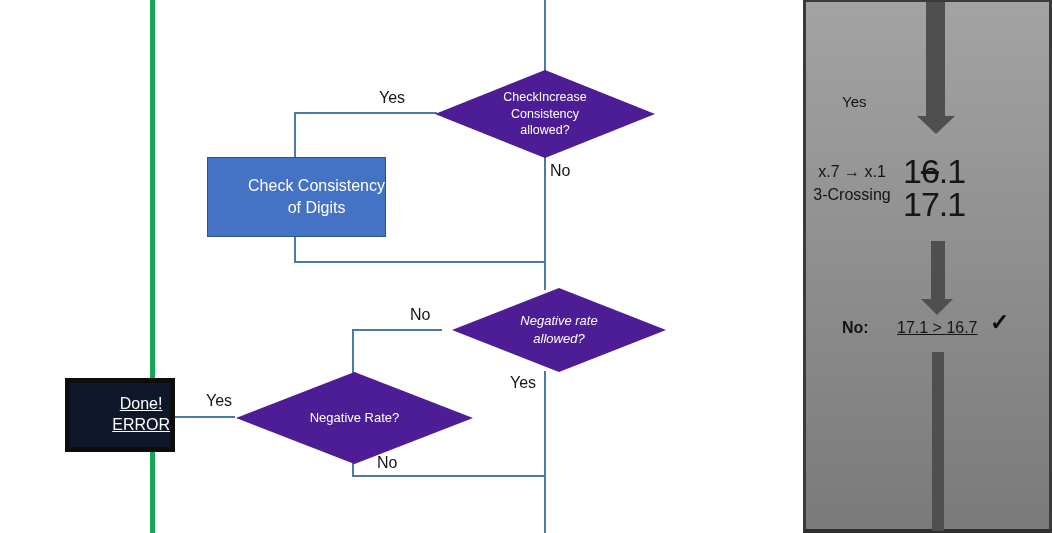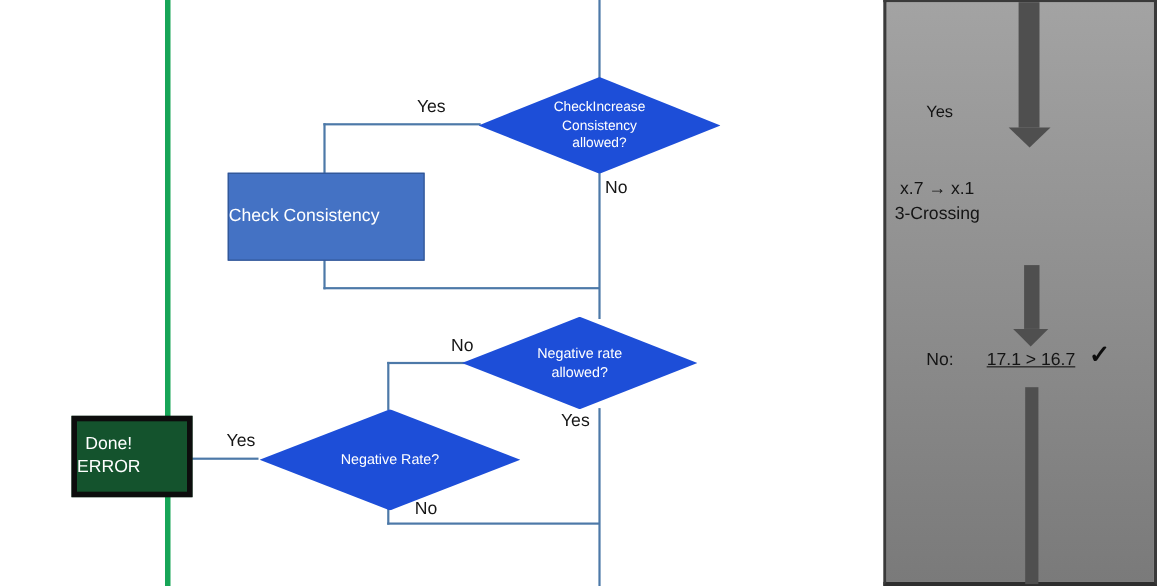--- a/index.html
+++ b/index.html
@@ -10,35 +10,35 @@
     color:#1a1a1a;
   }
   
   .line{position:absolute;background:#4d79a8;}
   .hline{height:2px;}
   .vline{width:2px;}
   
   .green-line{position:absolute;left:150px;top:0;width:5px;height:533px;background:#17a557;}
   
   .diamond{
-    position:absolute;background:#1d4ed8;
+    position:absolute;background:#4c1d95;
     clip-path:polygon(50% 0,100% 50%,50% 100%,0 50%);
     display:flex;align-items:center;justify-content:center;text-align:center;
     color:#fff;
   }
   .diamond .dtxt{line-height:1.35;}
   .proc{
     position:absolute;background:#4472c4;border:1px solid #2f528f;
-    display:flex;align-items:center;justify-content:flex-start;text-align:center;
+    display:flex;align-items:center;justify-content:flex-end;text-align:center;
     color:#fff;line-height:1.35;
   }
   .done-box{
-    position:absolute;background:#14532d;border:5px solid #0d0d0d;
-    display:flex;align-items:center;justify-content:flex-start;text-align:center;
-    color:#fff;line-height:1.3;
+    position:absolute;background:#0f172a;border:5px solid #0d0d0d;
+    display:flex;align-items:center;justify-content:flex-end;text-align:center;
+    color:#fff;line-height:1.3;text-decoration:underline;
   }
   
   .elabel{position:absolute;font-size:16px;color:#161616;}
   
   .panel{
     position:absolute;left:803px;top:0;width:249px;height:533px;
     background:linear-gradient(#a3a3a3,#7a7a7a);
     border-left:3px solid #3a3a3a;border-right:3px solid #3a3a3a;
     border-top:2px solid #3a3a3a;border-bottom:4px solid #2e2e2e;
     box-sizing:border-box;
@@ -76,24 +76,25 @@
   <div class="dtxt">
     <div>CheckIncrease</div>
     <div>Consistency</div>
     <div>allowed?</div>
   </div>
 </div>
 
 <div class="proc" style="left:207px;top:157px;width:177px;height:78px;font-size:16px;">
   <div>
     <div>Check Consistency</div>
+    <div>of Digits</div>
   </div>
 </div>
 
-<div class="diamond" style="left:420px;top:288px;width:214px;height:84px;font-size:13px;">
+<div class="diamond" style="left:452px;top:288px;width:214px;height:84px;font-size:13px;font-style:italic;">
   <div class="dtxt">
     <div>Negative rate</div>
     <div>allowed?</div>
   </div>
 </div>
 
 <div class="diamond" style="left:236px;top:372px;width:237px;height:92px;font-size:13px;">
   <div class="dtxt">Negative Rate?</div>
 </div>
 
@@ -116,22 +117,26 @@
   <div class="arrow-shaft" style="left:120px;top:0;width:19px;height:114px;"></div>
   <div class="arrow-head" style="left:111px;top:114px;"></div>
 
   <div class="panel-label" style="left:36px;top:91px;">Yes</div>
 
   <div class="annotation" style="left:0px;top:158px;width:92px;">
     <div>x.7 → x.1</div>
     <div>3-Crossing</div>
   </div>
 
+  <div class="big-nums" style="left:97px;top:153px;">
+    <div><span>1</span><span class="strike">6</span><span>.1</span></div>
+    <div>17.1</div>
+  </div>
 
   <div class="arrow-shaft" style="left:125px;top:239px;width:14px;height:58px;"></div>
   <div class="arrow-head" style="left:115px;top:297px;border-left-width:16px;border-right-width:16px;border-top-width:16px;"></div>
 
-  <div class="compare" style="left:36px;top:317px;">No:</div>
+  <div class="compare" style="left:36px;top:317px;font-weight:bold;">No:</div>
   <div class="compare" style="left:91px;top:317px;text-decoration:underline;">17.1 &gt; 16.7</div>
   <div class="compare check" style="left:184px;top:307px;">✓</div>
 
   <div class="arrow-shaft" style="left:126px;top:350px;width:12px;height:179px;"></div>
 </div>
 
 </body></html>

